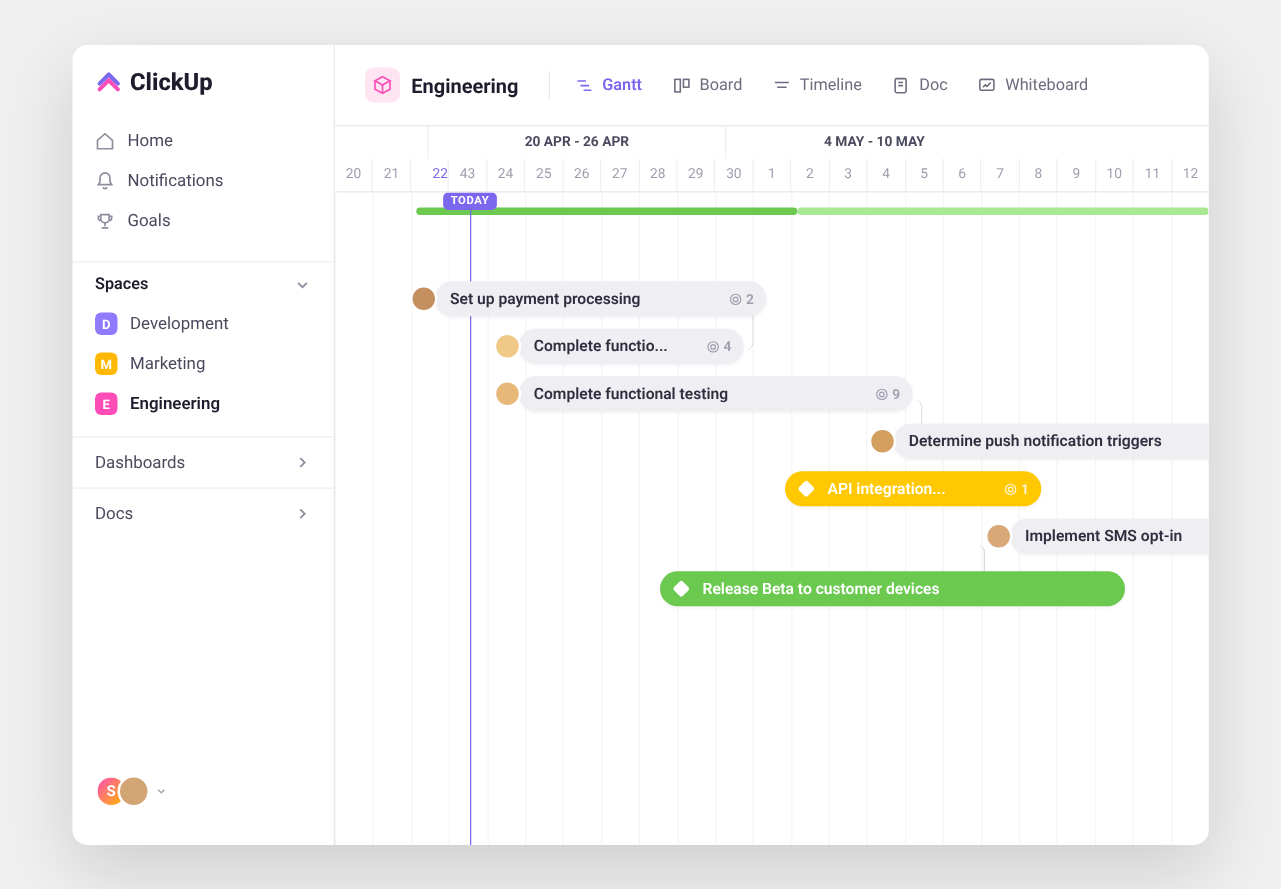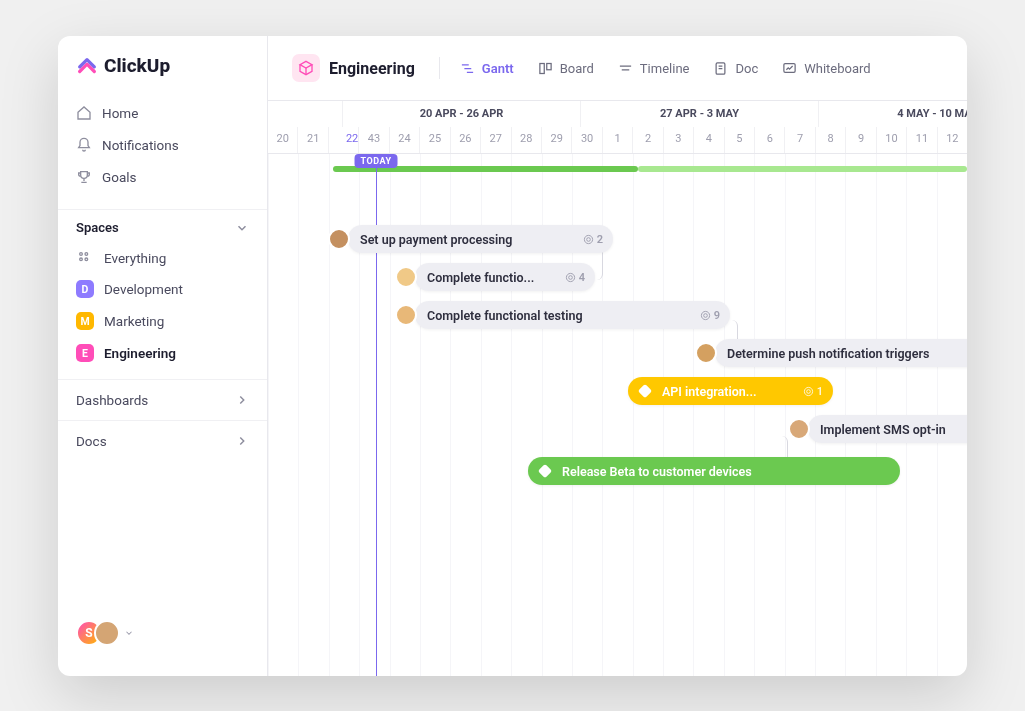--- a/index.html
+++ b/index.html
@@ -94,29 +94,20 @@
       </div>
     </div>
 
     <div class="spaces-header">
       <span>Spaces</span>
       <svg class="chev" viewBox="0 0 24 24" fill="none" stroke="currentColor" stroke-width="2.5">
           <path d="M6 9l6 6 6-6"></path>
         </svg>
     </div>
     <div class="space-item">
-      <svg class="everything-icon" viewBox="0 0 24 24" fill="none" stroke="currentColor" stroke-width="2">
-          <circle cx="6" cy="6" r="2"></circle>
-          <circle cx="14" cy="6" r="2"></circle>
-          <circle cx="6" cy="14" r="2"></circle>
-          <circle cx="14" cy="14" r="2"></circle>
-        </svg>
-      <span>Everything</span>
-    </div>
-    <div class="space-item">
       <div class="space-badge" style="background:#8e7bff">D</div>
       <span>Development</span>
     </div>
     <div class="space-item">
       <div class="space-badge" style="background:#ffb800">M</div>
       <span>Marketing</span>
     </div>
     <div class="space-item">
       <div class="space-badge" style="background:#ff4db8">E</div>
       <span style="font-weight:600;color:#1d1d2e">Engineering</span>
@@ -193,21 +184,20 @@
             <path d="M7 14l3-3 2 2 5-5"></path>
           </svg>
         <span>Whiteboard</span>
       </div>
     </div>
 
     <div class="timeline-header">
       <div class="week-row" id="week-row">
           <div class="week-cell" style="flex: 0 0 74px;"></div>
           <div class="week-cell" style="flex: 0 0 238px;">20 APR - 26 APR</div>
-          <div class="week-cell" style="flex: 0 0 238px;">27 APR - 3 MAY</div>
           <div class="week-cell" style="flex: 0 0 238px; text-align: center;">4 MAY - 10 MAY</div>
         </div>
       <div class="day-row" id="day-row">
           <div class="day-cell first">20</div>
           <div class="day-cell">21</div>
           <div class="day-cell today">22</div>
           <div class="day-cell">43</div>
           <div class="day-cell">24</div>
           <div class="day-cell">25</div>
           <div class="day-cell">26</div>

